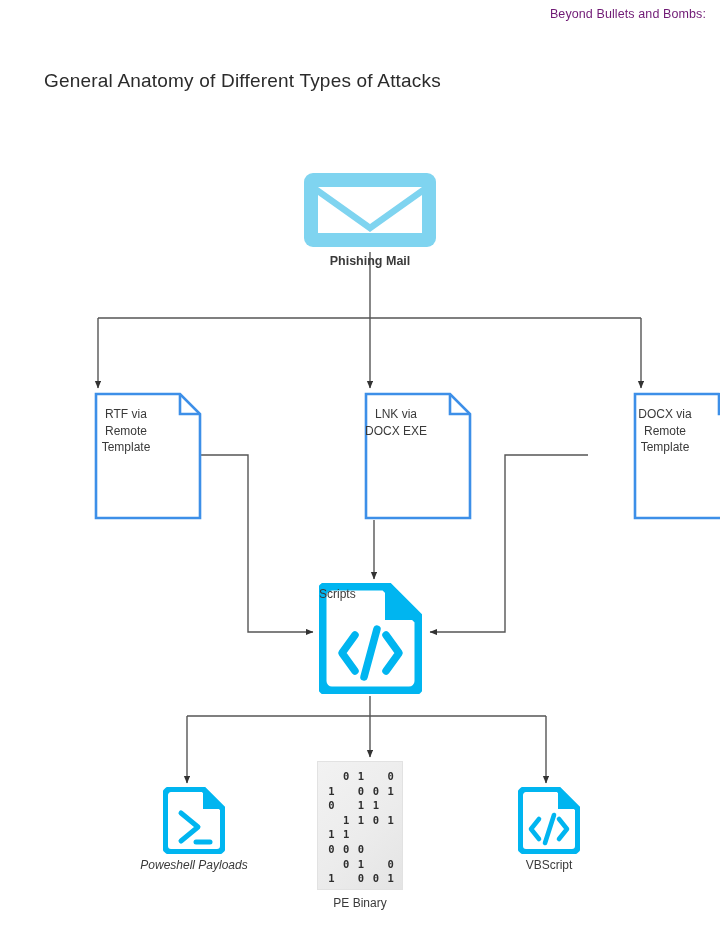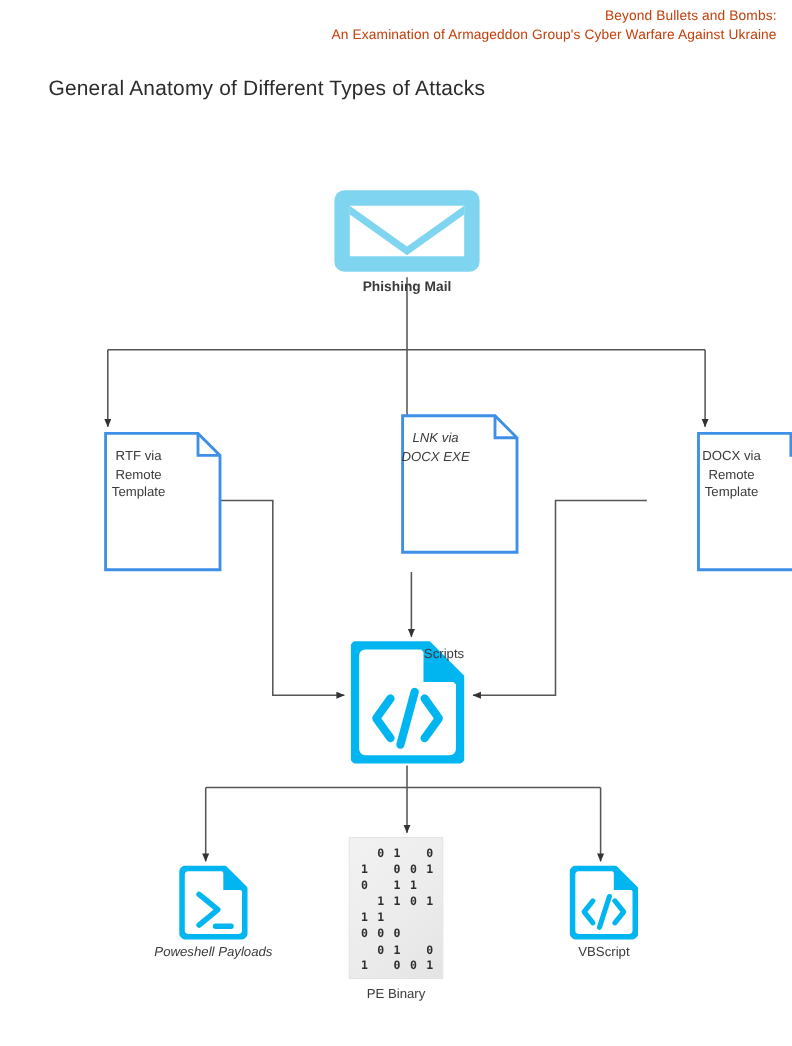--- a/index.html
+++ b/index.html
@@ -11,21 +11,21 @@
     position:relative;
     overflow:hidden;
   }
   .page{position:relative;width:720px;height:951px;}
 
   
   .hdr{
     position:absolute;top:6px;right:14px;
     text-align:right;
     font-size:12.5px;line-height:17px;
-    color:#c2410c;
+    color:#701a75;
     letter-spacing:.1px;
   }
   .title{
     position:absolute;left:44px;top:70px;
     font-size:19px;
     color:#2b2b2b;
     letter-spacing:.2px;
     white-space:nowrap;
   }
 
@@ -50,28 +50,28 @@
 
   
   .docnode{width:108px;height:128px;padding-left:44px;}
   .docnode .txt{
     position:absolute;left:0;right:0;top:14px;
     text-align:center;
     font-size:12px;line-height:16.5px;
     color:#3a3a3a;
   }
   #rtf-node{left:50px;top:392px;}
-  #lnk-node{left:320px;top:376px;font-style:italic;}
+  #lnk-node{left:320px;top:392px;}
   #docx-node{left:589px;top:392px;}
 
   
   #scripts-node{left:319px;top:583px;width:103px;height:111px;}
   #scripts-node .scriptlbl{
     position:absolute;left:0;right:0;top:4px;
-    text-align:right;font-size:12px;color:#3a3a3a;
+    text-align:left;font-size:12px;color:#3a3a3a;
     z-index:3;
   }
 
   
   #ps-node{left:163px;top:787px;width:62px;height:67px;}
   #ps-node .nlabel{top:71px;font-style:italic;}
   #vbs-node{left:518px;top:787px;width:62px;height:81px;}
   #vbs-node .nlabel{top:71px;}
 
   
@@ -98,21 +98,20 @@
   .pegrid span{display:block;}
   .pegrid span.e{visibility:hidden;}
 </style>
 </head>
 <body>
 
 <div class="page">
 
   <div class="hdr">
     <div>Beyond Bullets and Bombs:</div>
-    <div>An Examination of Armageddon Group's Cyber Warfare Against Ukraine</div>
   </div>
 
   <div class="title">General Anatomy of Different Types of Attacks</div>
 
   <svg class="wires" viewBox="0 0 720 951">
     <defs>
       <marker id="ar" markerWidth="9" markerHeight="9" refX="7.2" refY="3.2" orient="auto" markerUnits="userSpaceOnUse">
         <path d="M0,0 L7.6,3.2 L0,6.4 z" fill="#333333"></path>
       </marker>
     </defs>

